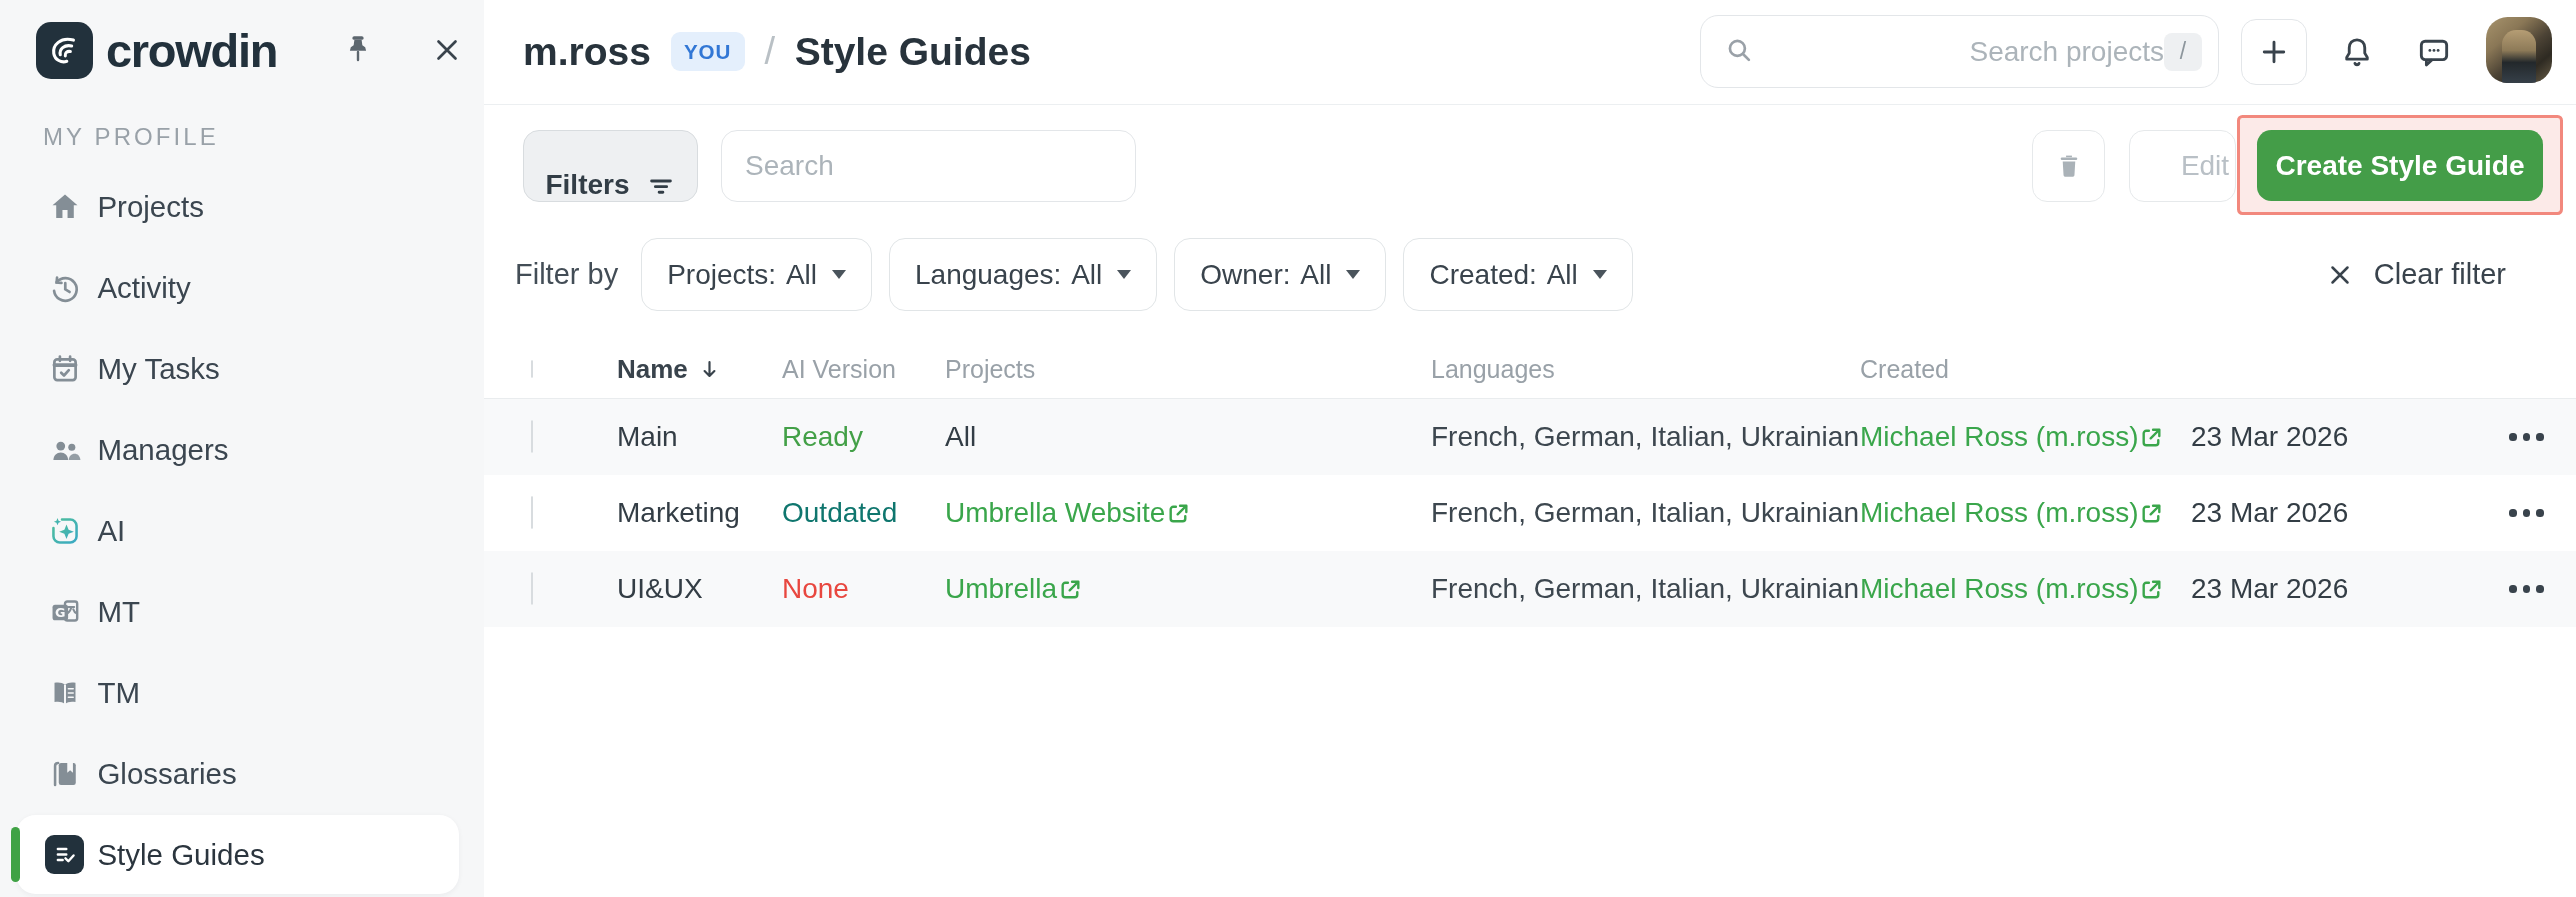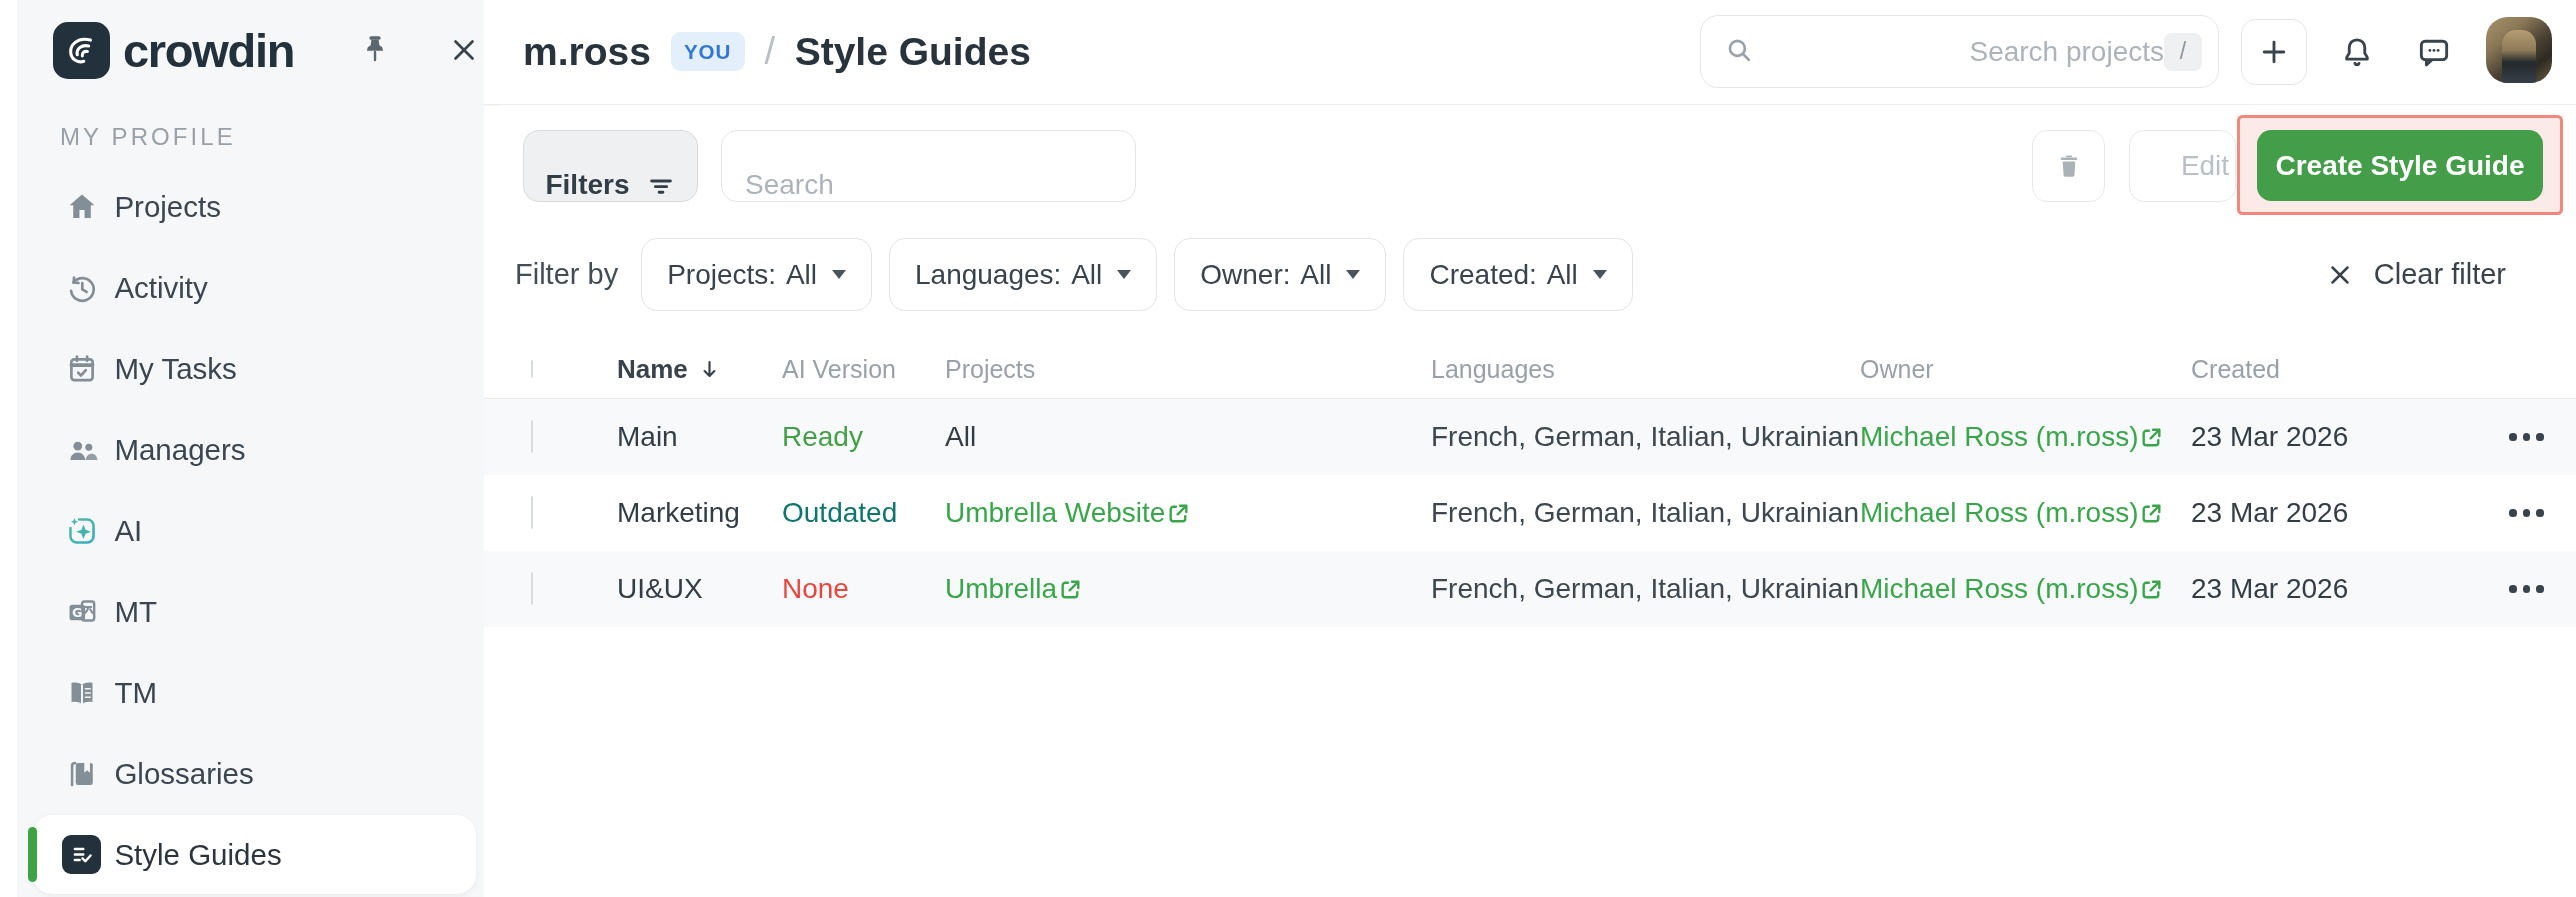--- a/index.html
+++ b/index.html
@@ -1,20 +1,20 @@
 <!DOCTYPE html>
 <html style="font-size:14.3px"><head>
 <meta charset="utf-8">
 <style>
   * { margin:0; padding:0; box-sizing:border-box; }
   html,body { width:2576px; height:897px; overflow:hidden; }
   body { font-family:"Liberation Sans","DejaVu Sans",sans-serif; background:#ffffff; color:#2e3940; position:relative; }
 
   
-  .sidebar { position:absolute; left:0; top:0; width:484px; height:897px; background:#f6f7f8;margin-left:17px; }
+  .sidebar { position:absolute; left:0; top:0; width:484px; height:897px; background:#f6f7f8; }
   .logo-box { position:absolute; left:36px; top:21.5px; width:57px; height:57px; background:#22313c; border-radius:15px; display:flex; align-items:center; justify-content:center; }
   .wordmark { position:absolute; left:106px; top:23px; font-size:47px; font-weight:700; letter-spacing:-1.3px; color:#22313c; }
   .pin-btn { position:absolute; left:333px; top:25px; width:50px; height:50px; display:flex; align-items:center; justify-content:center; cursor:pointer; }
   .close-btn { position:absolute; left:422px; top:25px; width:50px; height:50px; display:flex; align-items:center; justify-content:center; cursor:pointer; }
   .section-label { position:absolute; left:43px; top:123px; font-size:24px; font-weight:500; letter-spacing:3.1px; color:#99a1a8; }
   .nav { position:absolute; left:0; top:166px; width:484px; }
   .nav-item { position:relative; height:81px; display:flex; align-items:center; padding-left:45px; cursor:pointer; }
   .nav-item .pill { position:absolute; left:16px; right:25px; top:0.9px; bottom:0.9px; background:#ffffff; border-radius:19.7px; box-shadow:0 1.8px 5.4px rgba(30,40,50,.05); }
   .nav-item .green-bar { position:absolute; left:10.7px; top:12.5px; width:9.8px; height:55px; border-radius:5.4px; background:#3fa245; }
   .nav-icon { position:relative; width:39px; height:39px; display:flex; align-items:center; justify-content:center; flex:0 0 39px; }
@@ -39,21 +39,21 @@
   .avatar { position:absolute; left:2002px; top:17px; width:66px; height:66px; border-radius:21.5px; cursor:pointer;
             background:linear-gradient(140deg,#a8946d 0%,#8a7756 30%,#4c4335 55%,#2e2a22 75%,#6b5f48 100%); overflow:hidden; }
   .avatar::after { content:""; position:absolute; left:16px; top:12.5px; width:34px; height:54px; border-radius:14.3px 14.3px 0 0;
             background:linear-gradient(180deg,#b59d74 0%,#8d7a58 38%,#23282b 60%,#37414a 100%); }
 
   
   .content { position:absolute; left:484px; top:106px; width:2092px; height:791px; background:#fff; }
 
   .filters-btn { position:absolute; left:39px; top:24px; width:175px; height:72px; background:#eef0f2; border:1.8px solid #d8dcdf; border-radius:16px; display:flex; align-items:flex-end; justify-content:center; gap:16px; cursor:pointer; }
   .filters-btn span { font-size:28px; font-weight:600; color:#323d46; }
-  .list-search { position:absolute; left:237px; top:24px; width:415px; height:72px; border:1.8px solid #e3e6e9; border-radius:16px; background:#fff; display:flex; align-items:flex-end; padding:0 23px; }
+  .list-search { position:absolute; left:237px; top:24px; width:415px; height:72px; border:1.8px solid #e3e6e9; border-radius:16px; background:#fff; display:flex; align-items:center; padding:0 23px; }
   .list-search input { width:100%; border:none; outline:none; font-size:28px; color:#39434c; background:transparent; font-family:inherit; }
   .list-search input::placeholder { color:#acb4ba; }
 
   .trash-btn { position:absolute; left:1548px; top:24px; width:73px; height:72px; background:#fff; border:1.8px solid #e6e9eb; border-radius:15px; display:flex; align-items:center; justify-content:center; cursor:pointer; }
   .edit-btn { position:absolute; left:1645px; top:24px; width:107px; height:72px; background:#fff; border:1.8px solid #e6e9eb; border-radius:15px; display:flex; align-items:center; justify-content:center; font-size:28px; color:#b9c0c6; cursor:default;padding-left:45px; }
   .annotation-box { position:absolute; left:1753px; top:9px; width:326px; height:100px; border:3.6px solid #f2887d; background:rgba(247,205,201,0.42); border-radius:5.4px; }
   .create-btn { position:absolute; left:1773px; top:24px; width:286px; height:71px; background:#449d48; border:none; border-radius:14.3px; color:#fff; font-size:28px; font-weight:600; font-family:inherit; display:flex; align-items:center; justify-content:center; cursor:pointer; }
 
   .filter-bar { position:absolute; left:31px; top:131px; height:75px; display:flex; align-items:center; }
   .filter-by { font-size:29px; color:#434d56; margin-right:23px; }
@@ -338,21 +338,20 @@
       <div><span class="checkbox"></span></div>
       <div class="th name">
         <span>Name</span>
         <svg width="25" height="25" viewBox="0 0 24 24" fill="none" stroke="#39434c" stroke-width="2.1" stroke-linecap="round" stroke-linejoin="round">
           <path d="M12 5v13M7.3 13.5l4.7 4.7 4.7-4.7"></path>
         </svg>
       </div>
       <div class="th">AI Version</div>
       <div class="th">Projects</div>
       <div class="th">Languages</div>
-      <div class="th">Owner</div>
       <div class="th">Created</div>
       <div></div>
     </div>
 
     <div class="trow drow striped">
       <div><span class="checkbox"></span></div>
       <div class="cell-name">Main</div>
       <div class="status-ready">Ready</div>
       <div class="cell-plain">All</div>
       <div class="cell-langs">French, German, Italian, Ukrainian</div>

